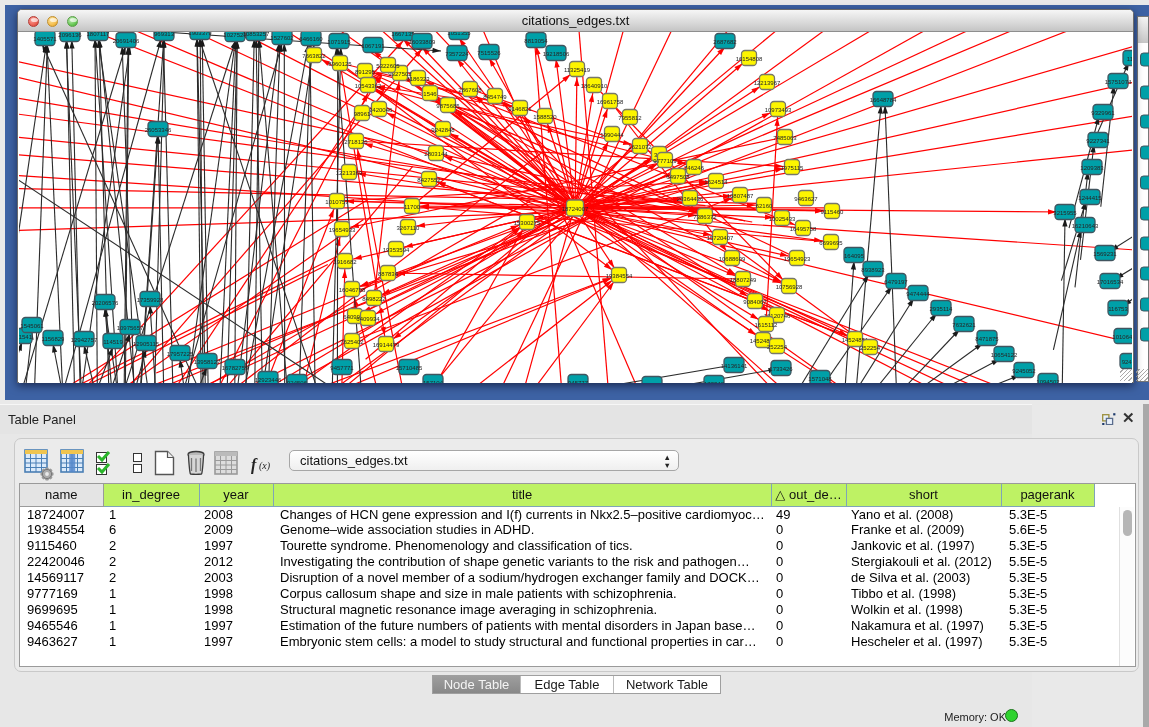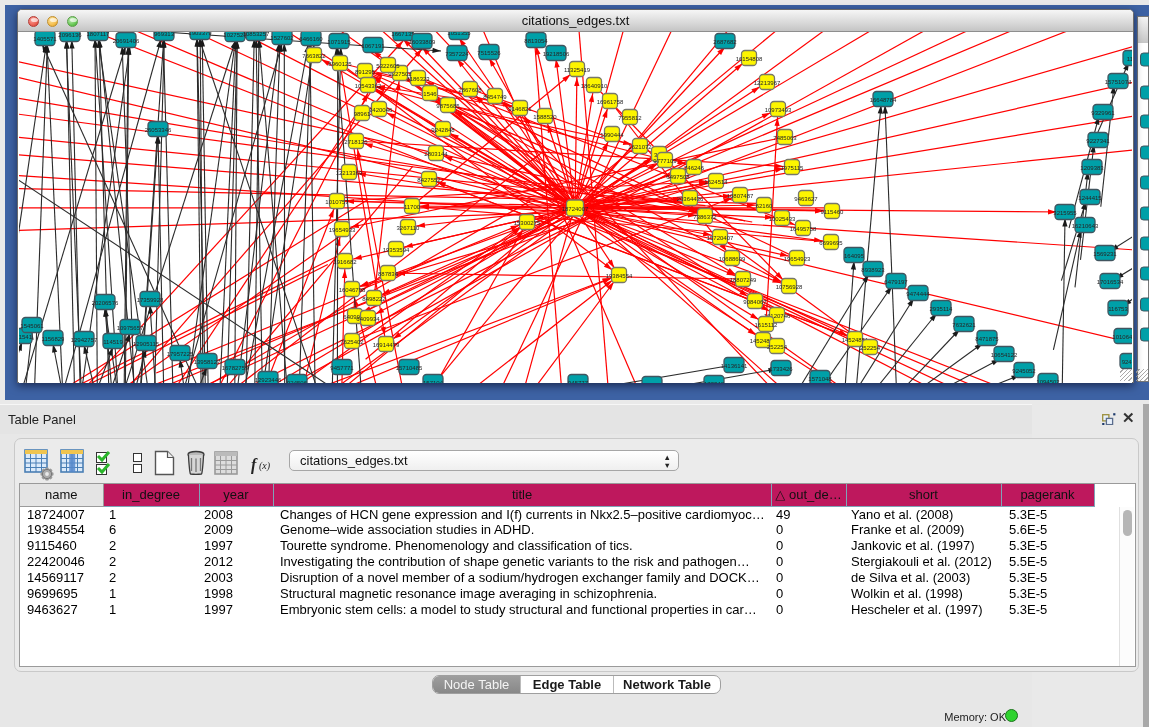--- a/index.html
+++ b/index.html
@@ -24,34 +24,34 @@
 .ic-x{position:absolute;left:1122px;top:4px;font-size:15px;font-weight:bold;color:#333}
 .box{position:absolute;left:14px;top:33px;width:1125px;height:234px;background:#ebebeb;
   border:1px solid #c9c9c9;border-radius:7px}
 .toolbar{position:absolute;left:0;top:0;height:44px;width:100%}
 .dd{position:absolute;left:274px;top:11px;width:390px;height:21px;background:linear-gradient(#fff,#efefef);
   border:1px solid #a6a6a6;border-radius:5px;font-size:13px;color:#111;line-height:19px;padding-left:10px}
 .dd .ar{position:absolute;right:7px;top:2.5px;font-size:7.5px;color:#222;line-height:8px}
 .tblwrap{position:absolute;left:4px;top:44px;width:1117px;height:184px;background:#fff;
   border:1px solid #9a9a9a;overflow:hidden}
 table{border-collapse:collapse;table-layout:fixed;width:1116px;font-size:13px}
-th{height:22px;font-weight:normal;color:#111;background:#be185d;border-right:1px solid #7fa4b8;
+th{height:22px;font-weight:normal;color:#111;background:#bef264;border-right:1px solid #7fa4b8;
   border-bottom:1px solid #7fa4b8;overflow:hidden;white-space:nowrap}
 th.c0{background:#e4e4e4;border-right:1px solid #9a9a9a;border-bottom:1px solid #9a9a9a}
 th.c7{background:#fff;border-right:none;border-bottom:none}
 td{height:15.9px;padding:0;color:#000;overflow:hidden;white-space:nowrap}
 td.c0{padding-left:7px}td.c1{padding-left:6px}td.c2{padding-left:5px}td.c3{padding-left:7px}
 td.c4{padding-left:5px}td.c5{padding-left:5px}td.c6{padding-left:8px}
 col.c0{width:83px}col.c1{width:96px}col.c2{width:74px}col.c3{width:498px}
 col.c4{width:75px}col.c5{width:155px}col.c6{width:93px}col.c7{width:42px}
 .sbar{position:absolute;right:1px;top:23px;width:15px;height:160px;background:#fcfcfc;border-left:1px solid #e0e0e0}
 .sthumb{position:absolute;left:3px;top:3px;width:9px;height:26px;background:#b6b6b6;border-radius:5px}
 .tabs{position:absolute;left:432px;top:270px;height:19px;display:flex;font-size:13px;
-  border:1px solid #9f9f9f;border-radius:7px;overflow:hidden;background:#fff}
-.tab{line-height:18px;color:#1a1a1a;text-align:center;font-weight:bold}
+  border:1px solid #9f9f9f;border-radius:0;overflow:hidden;background:#fff}
+.tab{line-height:18px;color:#1a1a1a;text-align:center;font-weight:normal}
 .tab:nth-child(1){width:87px}.tab:nth-child(2){width:93px}.tab:nth-child(3){width:107px}
 .tab.sel{background:linear-gradient(#9e9e9e,#888);color:#f4f4f4;font-weight:normal}
 .tab+.tab{border-left:1px solid #bbb}
 .mem{position:absolute;right:26px;top:306px;font-size:11px;color:#222}
 .memdot{position:absolute;right:14px;top:304px;width:13px;height:13px;border-radius:50%;
   background:#2fd32f;border:1.5px solid #1c741c}
 .redge{position:absolute;right:0;top:404px;width:6px;height:323px;background:#a9a9a9}
 </style></head><body>
 <div class="desktop"></div>
 <div class="win2">
@@ -959,26 +959,46 @@
               <td class="c0">14569117</td>
               <td class="c1">2</td>
               <td class="c2">2003</td>
               <td class="c3">Disruption of a novel member of a sodium/hydrogen exchanger family and DOCK…</td>
               <td class="c4">0</td>
               <td class="c5">de Silva et al. (2003)</td>
               <td class="c6">5.3E-5</td>
               <td class="c7"></td>
             </tr>
 <tr>
+              <td class="c0">9777169</td>
+              <td class="c1">1</td>
+              <td class="c2">1998</td>
+              <td class="c3">Corpus callosum shape and size in male patients with schizophrenia.</td>
+              <td class="c4">0</td>
+              <td class="c5">Tibbo et al. (1998)</td>
+              <td class="c6">5.3E-5</td>
+              <td class="c7"></td>
+            </tr>
+<tr>
               <td class="c0">9699695</td>
               <td class="c1">1</td>
               <td class="c2">1998</td>
               <td class="c3">Structural magnetic resonance image averaging in schizophrenia.</td>
               <td class="c4">0</td>
               <td class="c5">Wolkin et al. (1998)</td>
+              <td class="c6">5.3E-5</td>
+              <td class="c7"></td>
+            </tr>
+<tr>
+              <td class="c0">9465546</td>
+              <td class="c1">1</td>
+              <td class="c2">1997</td>
+              <td class="c3">Estimation of the future numbers of patients with mental disorders in Japan base…</td>
+              <td class="c4">0</td>
+              <td class="c5">Nakamura et al. (1997)</td>
               <td class="c6">5.3E-5</td>
               <td class="c7"></td>
             </tr>
 <tr>
               <td class="c0">9463627</td>
               <td class="c1">1</td>
               <td class="c2">1997</td>
               <td class="c3">Embryonic stem cells: a model to study structural and functional properties in car…</td>
               <td class="c4">0</td>
               <td class="c5">Hescheler et al. (1997)</td>

